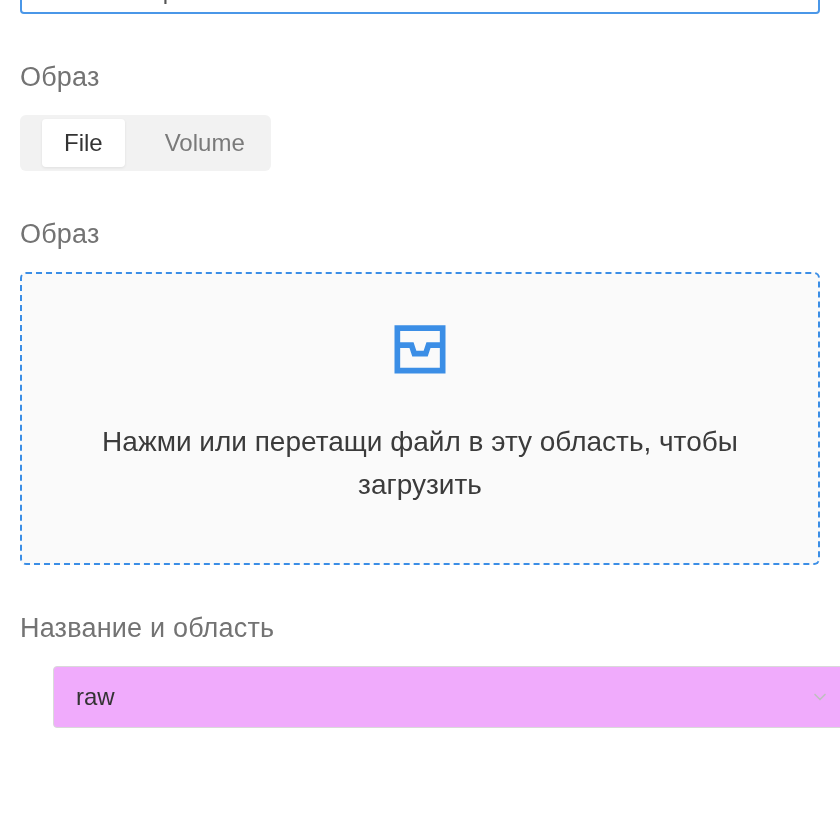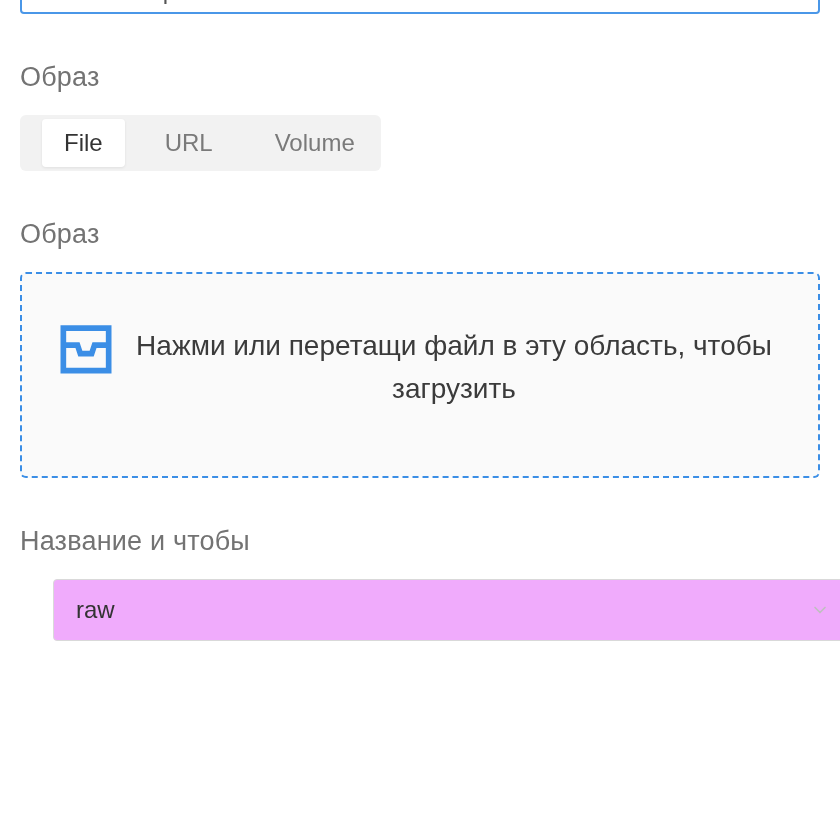--- a/index.html
+++ b/index.html
@@ -61,20 +61,21 @@
       color: #333333;
       font-weight: 400;
       box-shadow: 0 1px 3px rgba(0,0,0,0.08);
     }
     .dropzone {
       width: 100%;
       border: 2px dashed #3b8ee6;
       border-radius: 6px;
       background: #fafafa;
       display: flex;
+      flex-direction: column;
       align-items: center;
       justify-content: center;
       padding: 40px 30px 56px 30px;
       margin-top: 0;
       cursor: pointer;
     }
     .dropzone-icon {
       margin-bottom: 34px;
     }
     .dropzone-text {
@@ -114,37 +115,36 @@
 <body>
 
 
 
 <input type="text" class="top-input" value="timeweb-expert" style="">
 
 <div class="section-label">Образ</div>
 
 <div class="tabs">
   <button class="tab active">File</button>
-  <button class="tab">URL</button>
   <button class="tab">Volume</button>
 </div>
 
 <div class="section-label">Образ</div>
 
 <div class="dropzone">
   <span class="dropzone-icon">
     <svg width="68" height="68" viewBox="0 0 48 48" fill="none">
       <path d="M8 10 L40 10 L40 40 L8 40 Z" stroke="#3b8ee6" stroke-width="4" fill="none" stroke-linejoin="miter"></path>
       <path d="M8 22 L18 22 L20 28 L28 28 L30 22 L40 22" stroke="#3b8ee6" stroke-width="4" fill="none" stroke-linejoin="miter" stroke-linecap="butt"></path>
     </svg>
   </span>
   <div class="dropzone-text">Нажми или перетащи файл в эту область, чтобы загрузить</div>
 </div>
 
-<div class="section-label">Название и чтобы</div>
+<div class="section-label">Название и область</div>
 
 <div class="select-wrap">
   <div class="select">
     <span>raw</span>
     <span class="chevron">
       <svg width="20" height="20" viewBox="0 0 24 24" fill="none">
         <path d="M6 9 L12 15 L18 9" stroke="#bfbfbf" stroke-width="2" fill="none" stroke-linecap="round" stroke-linejoin="round"></path>
       </svg>
     </span>
   </div>

